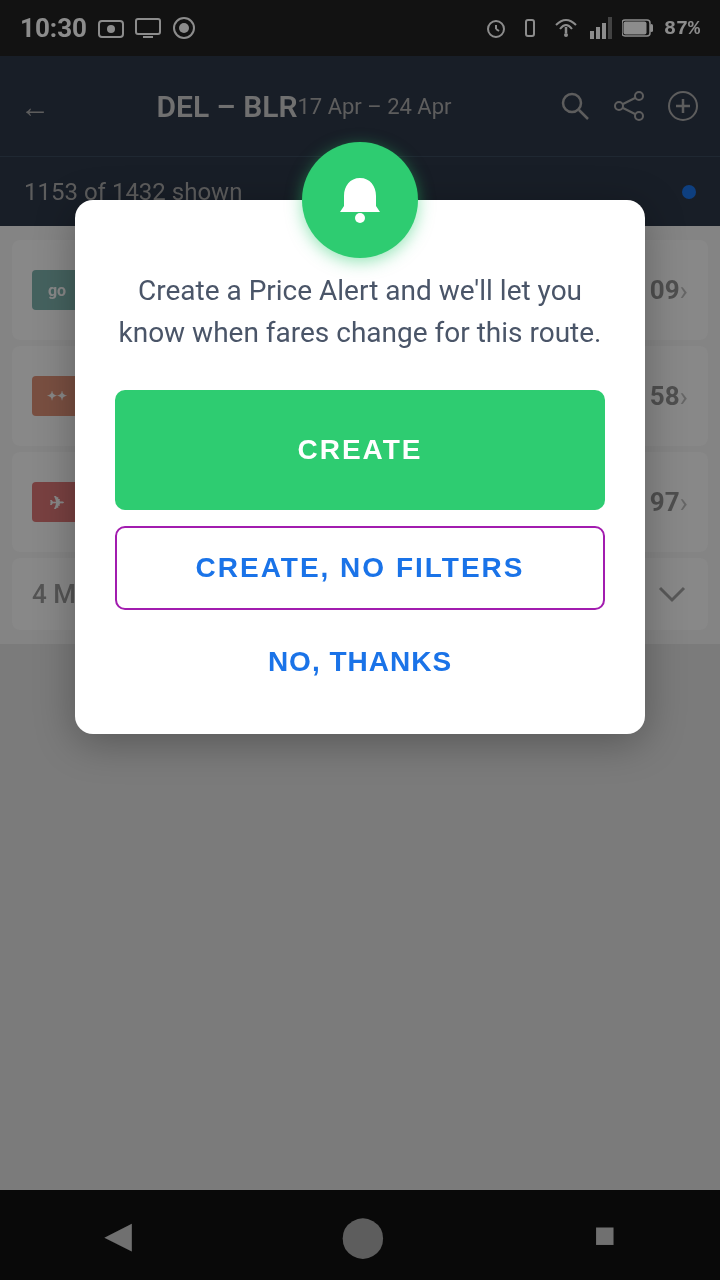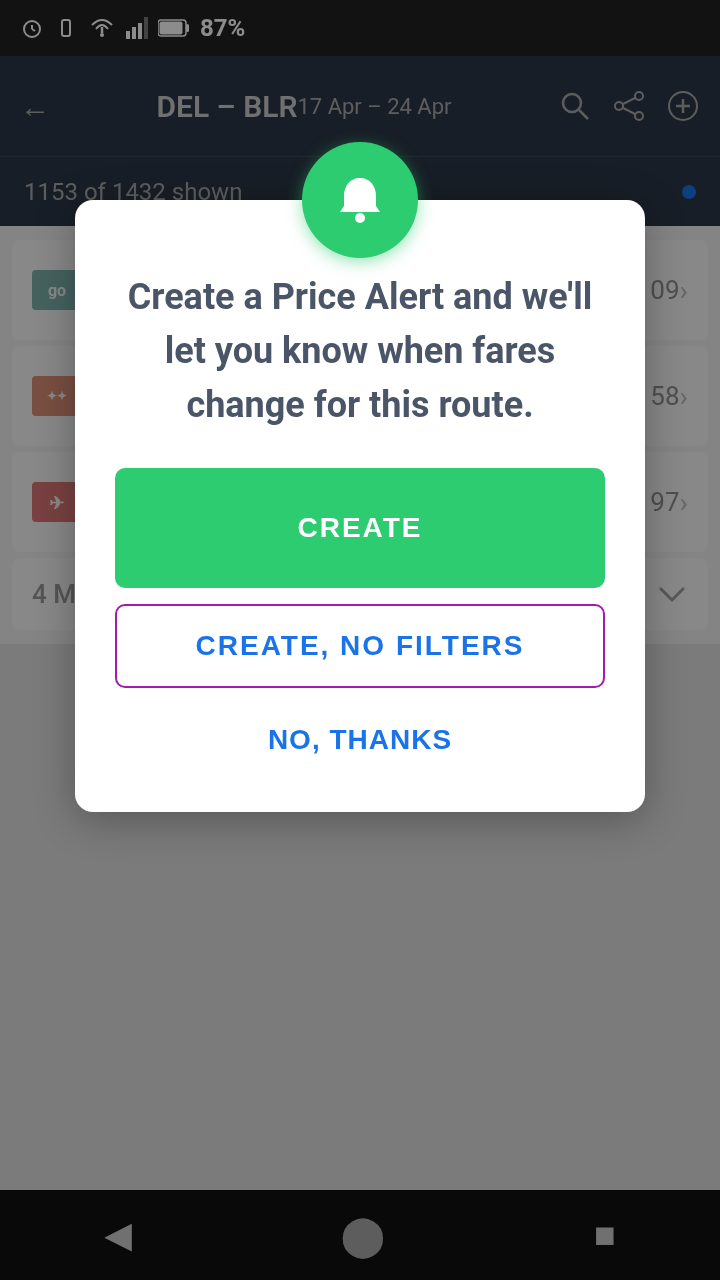--- a/index.html
+++ b/index.html
@@ -31,21 +31,22 @@
     }
     .status-bar-left {
       display: flex;
       align-items: center;
       gap: 10px;
     }
     .status-bar-right {
       display: flex;
       align-items: center;
       gap: 10px;
-      font-size: 24px;
+      font-size: 20px;
+      font-family: Liberation Mono, monospace;
     }
 
     
     .app-bg {
       width: 100%;
       background: #f5f5f5;
       position: relative;
     }
 
     
@@ -152,21 +153,21 @@
       flex: 1;
       margin-left: 20px;
     }
     .flight-arrow {
       color: #555;
       font-size: 22px;
     }
     .flight-price {
       color: #333;
       font-size: 26px;
-      font-weight: normal;
+      font-weight: bold;
       margin-left: 48px;
     }
     .chevron-right {
       color: #888;
       font-size: 28px;
     }
 
     
     .more-carriers {
       background: white;
@@ -248,25 +249,24 @@
       box-shadow: 0 8px 40px rgba(0,0,0,0.3);
     }
     .modal-title {
       font-size: 38px;
       font-weight: 800;
       color: #1a2340;
       line-height: 1.2;
       margin-bottom: 28px;
     }
     .modal-desc {
-      font-size: 36px;
+      font-size: 28px;
       color: #4a5568;
       line-height: 1.5;
       margin-bottom: 36px;
-      font-weight: bold;
     }
     .btn-create {
       display: block;
       width: 100%;
       background: #2ecc71;
       color: white;
       font-size: 28px;
       font-weight: 700;
       letter-spacing: 2px;
       padding: 44px 0;
@@ -299,20 +299,35 @@
       letter-spacing: 1px;
       padding: 20px 0;
       border: none;
       cursor: pointer;
     }
   </style>
 </head>
 <body>
 
 <div class="status-bar">
+  <div class="status-bar-left">
+    <span>10:30</span>
+    <svg width="28" height="22" viewBox="0 0 28 22">
+        <rect x="2" y="4" width="24" height="16" rx="3" fill="none" stroke="#fff" stroke-width="2"></rect>
+        <circle cx="14" cy="12" r="4" fill="#fff"></circle>
+      </svg>
+    <svg width="26" height="22" viewBox="0 0 26 22">
+        <rect x="1" y="2" width="24" height="15" rx="2" fill="none" stroke="#fff" stroke-width="2"></rect>
+        <line x1="8" y1="20" x2="18" y2="20" stroke="#fff" stroke-width="2"></line>
+      </svg>
+    <svg width="26" height="26" viewBox="0 0 26 26">
+        <circle cx="13" cy="13" r="10" fill="none" stroke="#fff" stroke-width="2"></circle>
+        <circle cx="13" cy="13" r="5" fill="#fff"></circle>
+      </svg>
+  </div>
   <div class="status-bar-right">
     <svg width="24" height="24" viewBox="0 0 24 24">
         <circle cx="12" cy="13" r="8" fill="none" stroke="#fff" stroke-width="2"></circle>
         <line x1="12" y1="9" x2="12" y2="13" stroke="#fff" stroke-width="2"></line>
         <line x1="12" y1="13" x2="15" y2="15" stroke="#fff" stroke-width="2"></line>
       </svg>
     <svg width="24" height="24" viewBox="0 0 24 24">
         <rect x="8" y="4" width="8" height="16" rx="2" fill="none" stroke="#fff" stroke-width="2"></rect>
       </svg>
     <svg width="28" height="22" viewBox="0 0 28 22">

